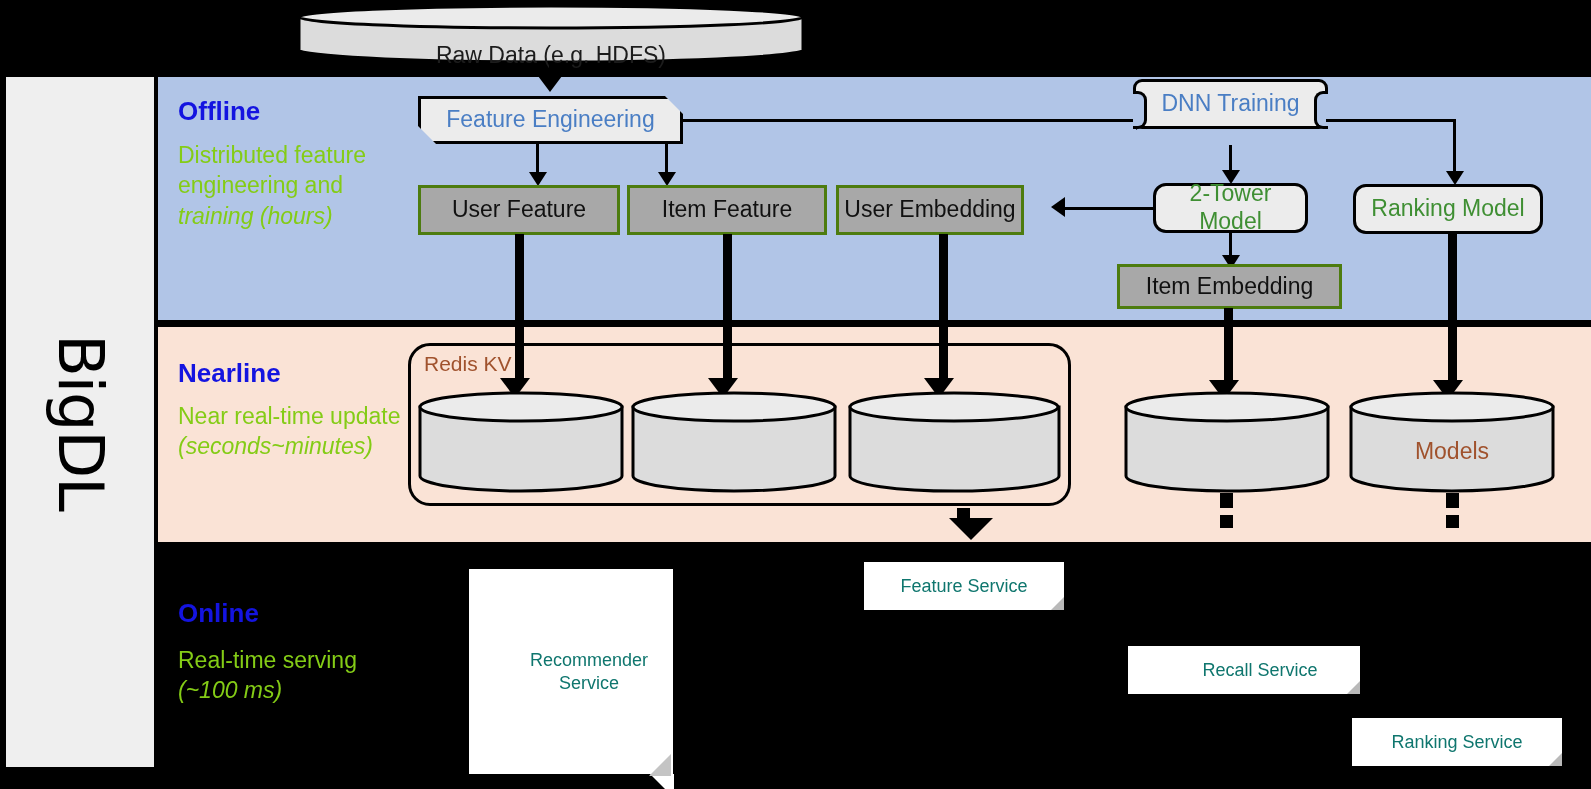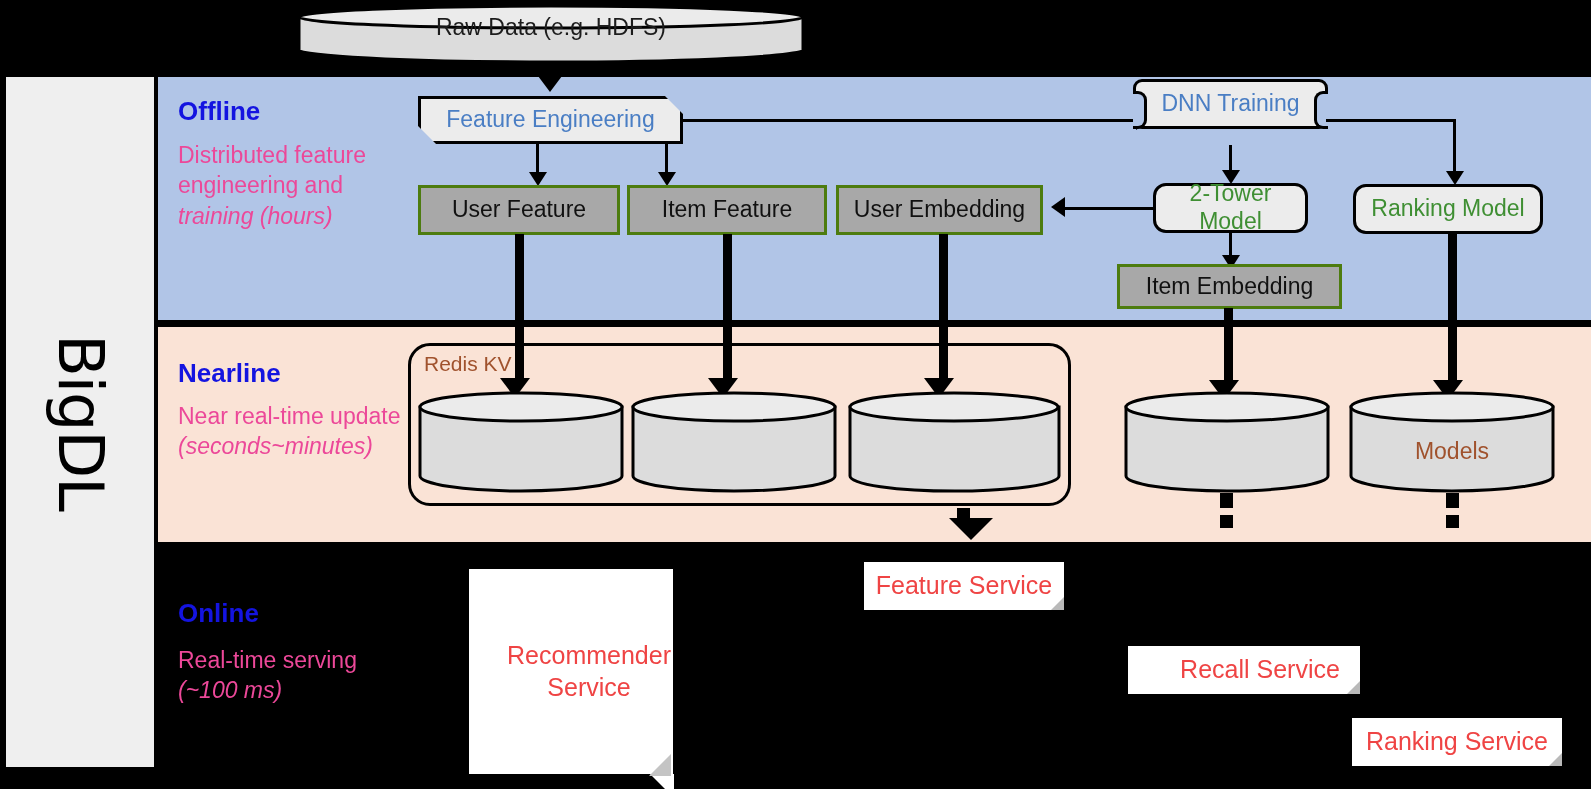--- a/index.html
+++ b/index.html
@@ -53,21 +53,21 @@
   
   .band-title {
     position: absolute;
     color: #1414e0;
     font-size: 26px;
     font-weight: bold;
     white-space: nowrap;
   }
   .band-sub {
     position: absolute;
-    color: #ec4899;
+    color: #84cc16;
     font-size: 23px;
     line-height: 1.32;
     white-space: pre-line;
   }
   .band-sub .it { font-style: italic; }
 
   
   .node {
     position: absolute;
     box-sizing: border-box;
@@ -145,22 +145,22 @@
     top: 352px;
     font-size: 21px;
     color: #a0522d;
     white-space: nowrap;
   }
 
   
   .doc {
     position: absolute;
     background: #ffffff;
-    color: #ef4444;
-    font-size: 25px;
+    color: #0f766e;
+    font-size: 18px;
     display: flex;
     align-items: center;
     justify-content: center;
     text-align: center;
     line-height: 1.25;
   }
   .doc-fold {
     position: absolute;
     right: 0;
     bottom: 0;
@@ -224,21 +224,21 @@
   <div class="band-sub" style="left:178px; top:401px; width:230px;">Near real-time update <span class="it">(seconds~minutes)</span></div>
 
   <div class="band-title" style="left:178px; top:598px;">Online</div>
   <div class="band-sub" style="left:178px; top:645px; width:180px;">Real-time serving <span class="it">(~100 ms)</span></div>
 
   <div class="cyl" style="left:296px; top:4px; width:510px; height:60px;">
     <svg width="510" height="60" viewBox="0 0 510 60">
       <path d="M3,13 L3,47 A255,13 0 0 0 507,47 L507,13 Z" fill="#dcdcdc" stroke="#000" stroke-width="3"></path>
       <ellipse cx="255" cy="13" rx="252" ry="11" fill="#ebebeb" stroke="#000" stroke-width="3"></ellipse>
     </svg>
-    <div class="cyl-label dark" style="top:10px;">Raw Data (e.g. HDFS)</div>
+    <div class="cyl-label dark" style="top:38px;">Raw Data (e.g. HDFS)</div>
   </div>
 
   <div class="ln ln-v" style="left:549px; top:64px; height:14px;"></div>
   <div class="arrow-down-fat" style="left:535px; top:72px;"></div>
 
   <div class="node shape-banner" style="left:418px; top:96px; width:265px; height:48px;">
     <span>Feature Engineering</span>
   </div>
 
   <div class="ln ln-h" style="left:683px; top:119px; width:458px;"></div>
@@ -261,21 +261,21 @@
   <div class="ln ln-h" style="left:1326px; top:119px; width:130px;"></div>
   <div class="ln ln-v" style="left:1453px; top:119px; height:55px;"></div>
   <div class="arrow-down" style="left:1446px; top:171px;"></div>
 
   <div class="node box-gray" style="left:418px; top:185px; width:202px; height:50px;">
     <span>User Feature</span>
   </div>
   <div class="node box-gray" style="left:627px; top:185px; width:200px; height:50px;">
     <span>Item Feature</span>
   </div>
-  <div class="node box-gray" style="left:836px; top:185px; width:207px; height:50px;justify-content:center;">
+  <div class="node box-gray" style="left:836px; top:185px; width:188px; height:50px;justify-content:center;">
     <span>User Embedding</span>
   </div>
 
   <div class="node box-model" style="left:1153px; top:183px; width:155px; height:50px;">
     <span>2-Tower Model</span>
   </div>
   <div class="node box-model" style="left:1353px; top:184px; width:190px; height:50px;">
     <span>Ranking Model</span>
   </div>
 

